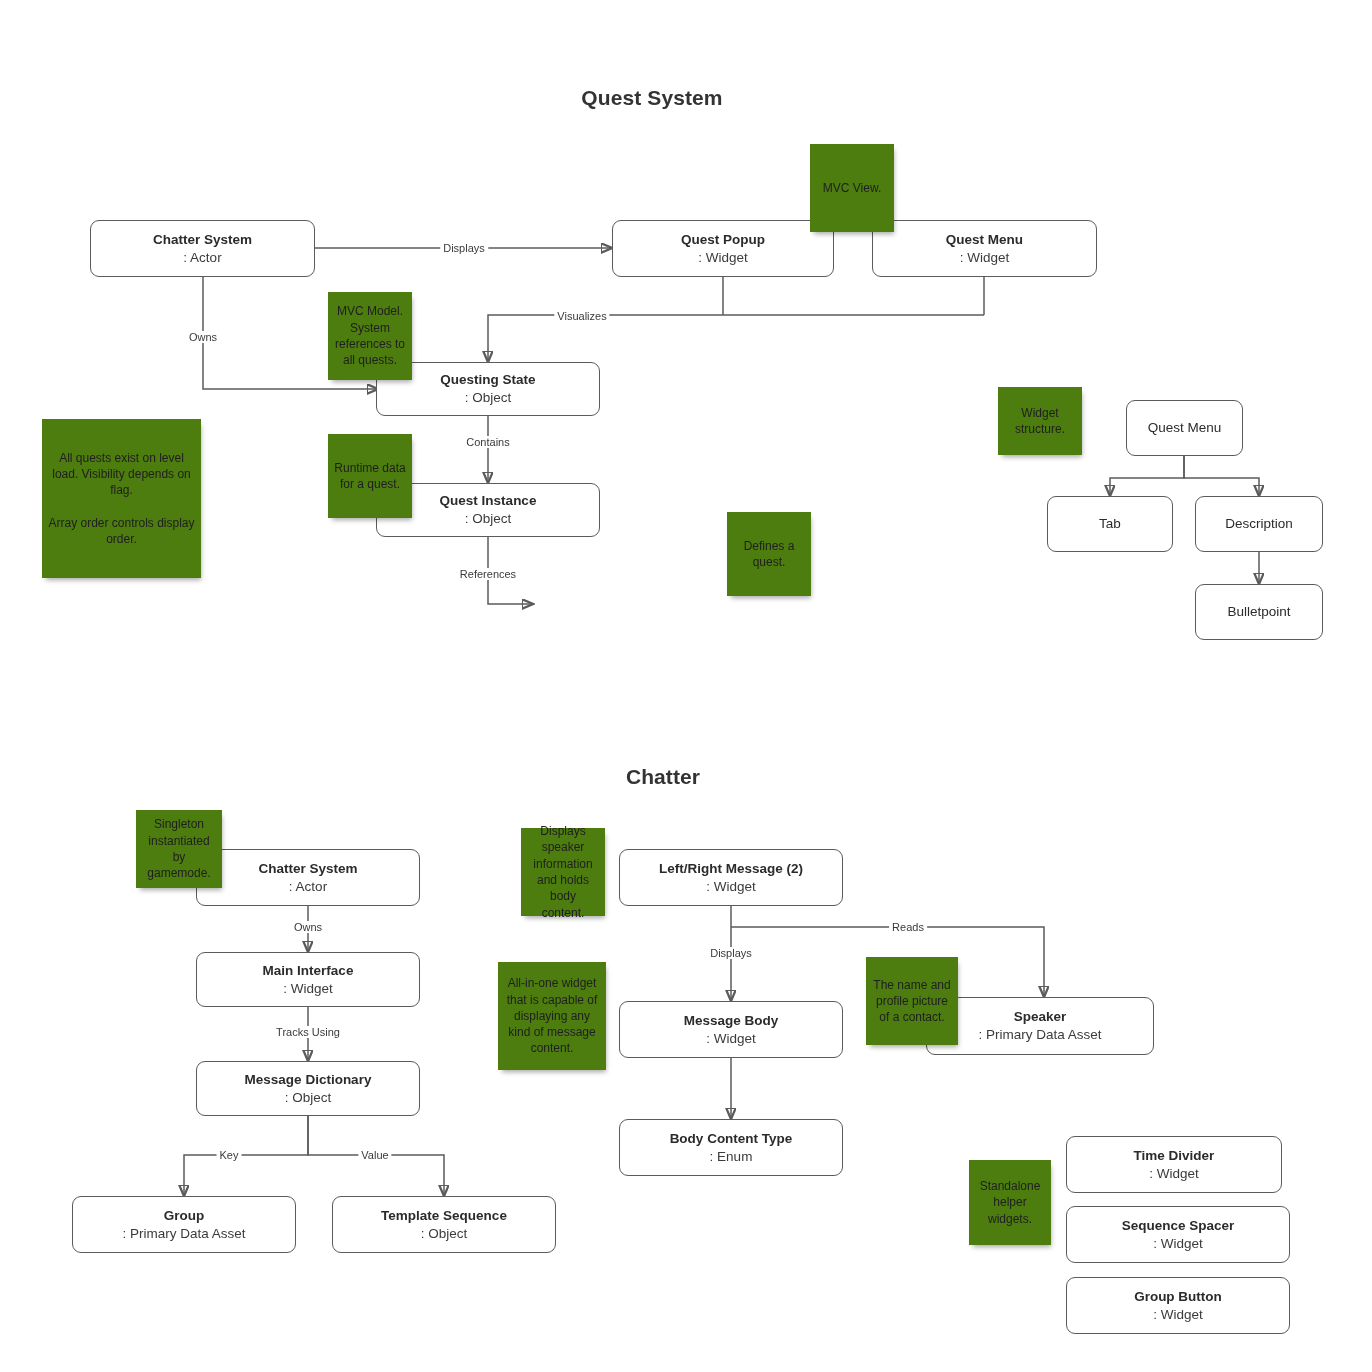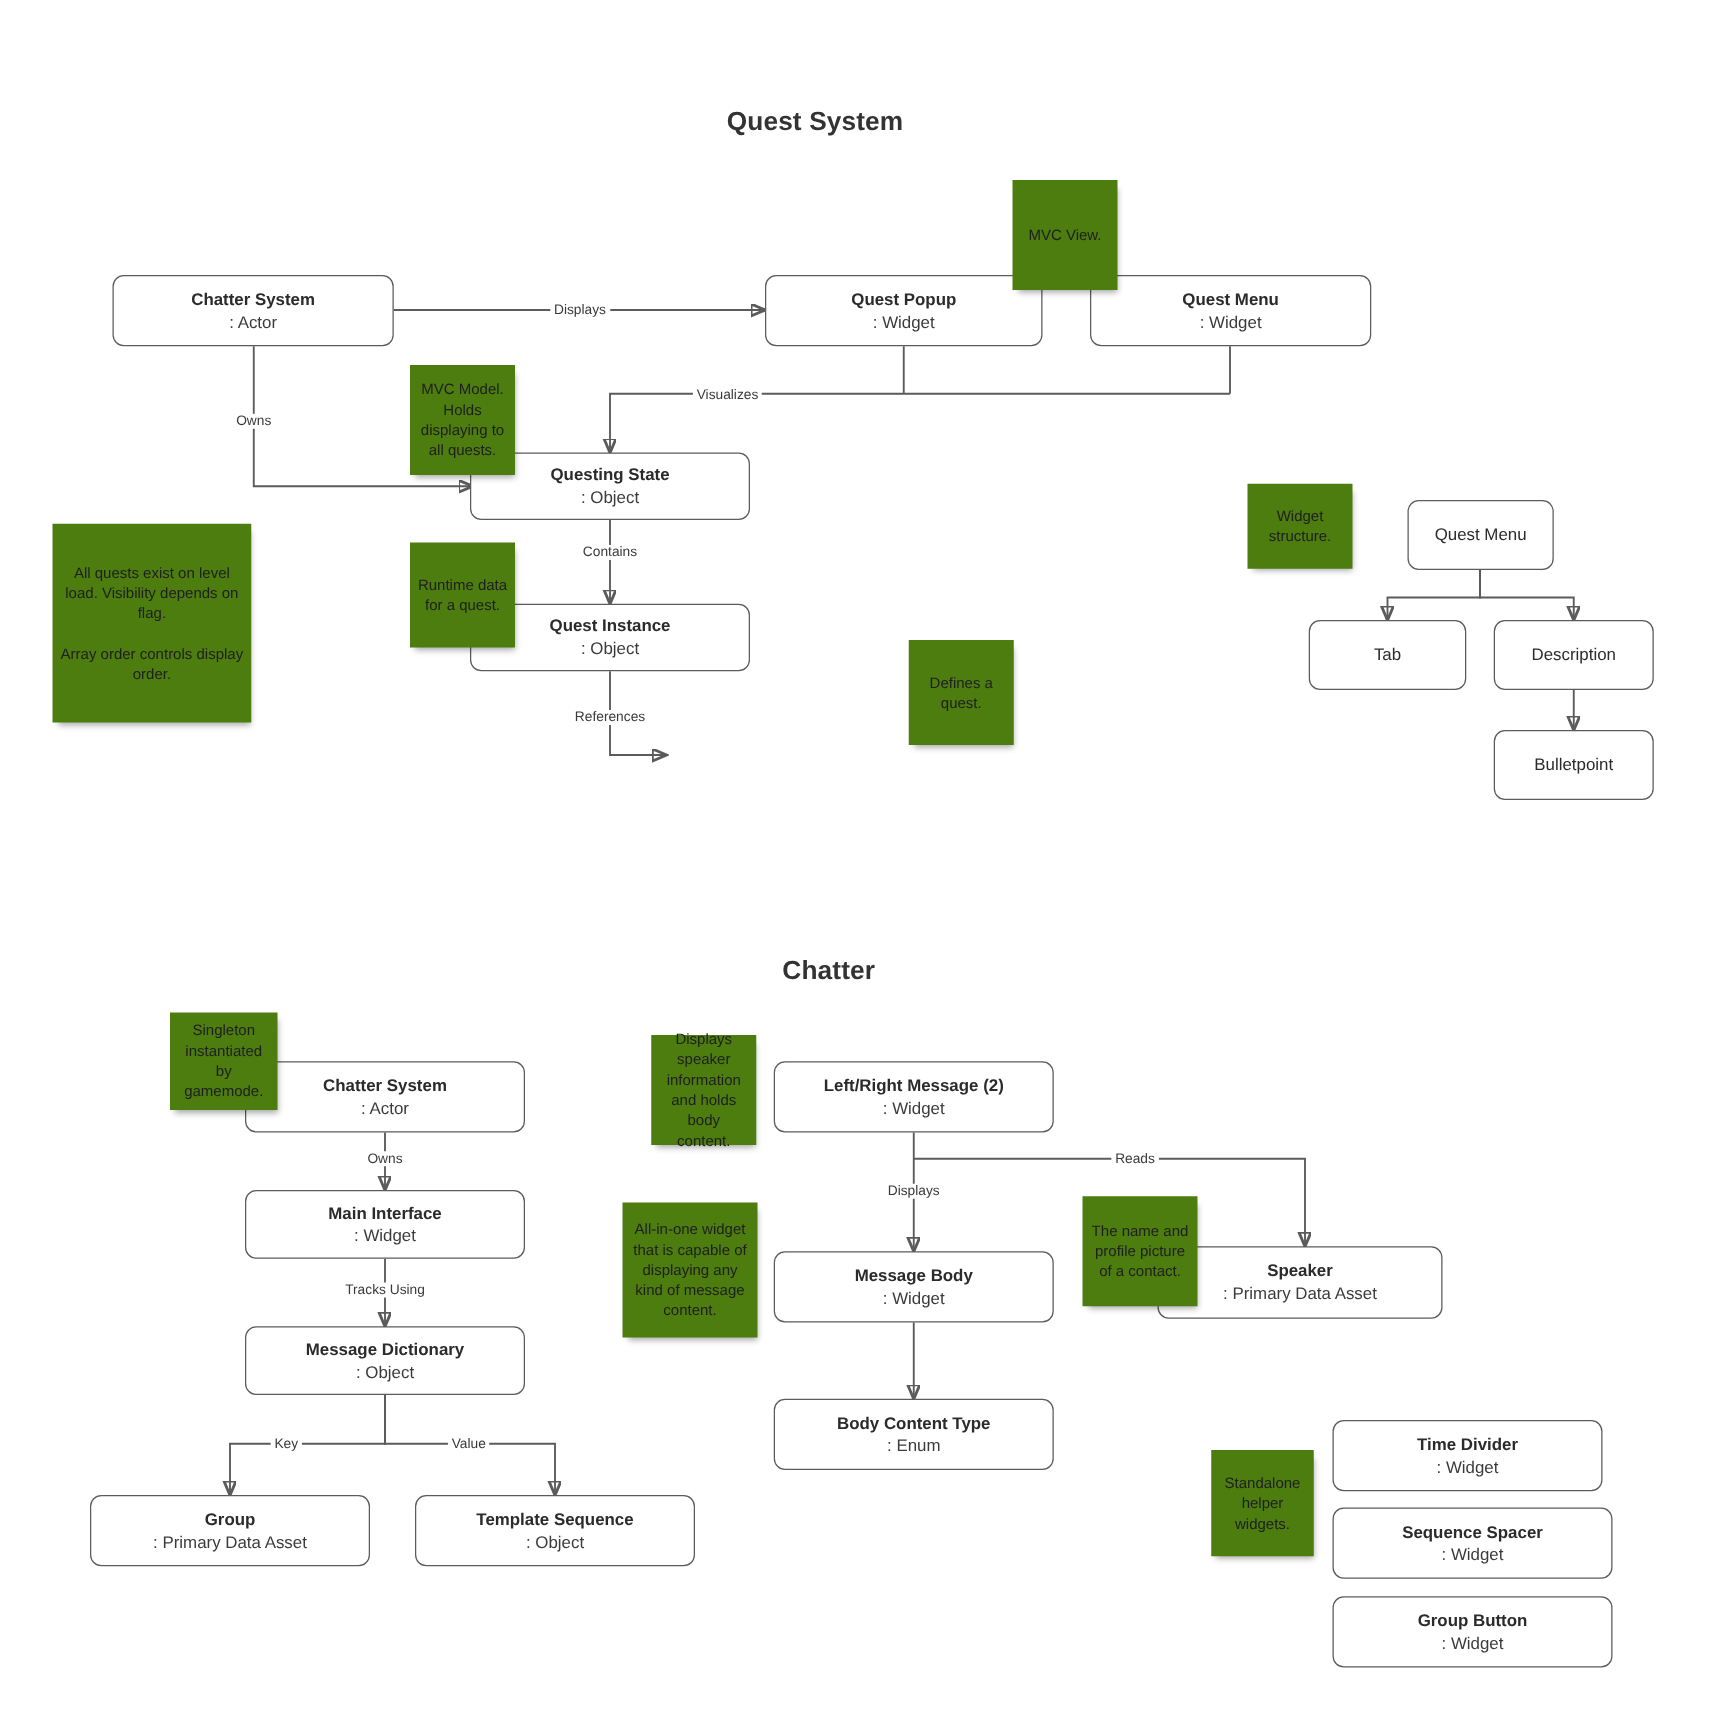--- a/index.html
+++ b/index.html
@@ -167,21 +167,21 @@
   <div class="elabel" style="left:203px;top:337px;">Owns</div>
   <div class="elabel" style="left:582px;top:316px;">Visualizes</div>
   <div class="elabel" style="left:488px;top:442px;">Contains</div>
   <div class="elabel" style="left:488px;top:574px;">References</div>
 
   <div class="note" style="left:810px;top:144px;width:84px;height:88px;">
     <span>MVC View.</span>
   </div>
 
   <div class="note" style="left:328px;top:292px;width:84px;height:88px;">
-    <span>MVC Model. Holds displaying to all quests.</span>
+    <span>MVC Model. System references to all quests.</span>
   </div>
 
   <div class="note" style="left:42px;top:419px;width:159px;height:159px;">
     <span style="white-space:pre-line;">All quests exist on level load. Visibility depends on flag.
 
 Array order controls display order.</span>
   </div>
 
   <div class="note" style="left:328px;top:434px;width:84px;height:84px;align-items:center;">
     <span>Runtime data for a quest.</span>

